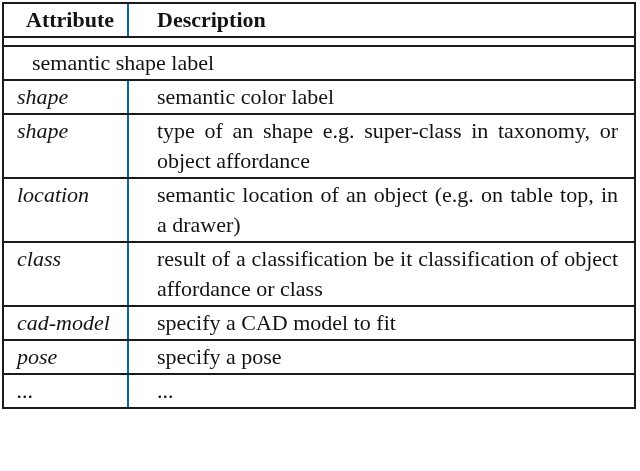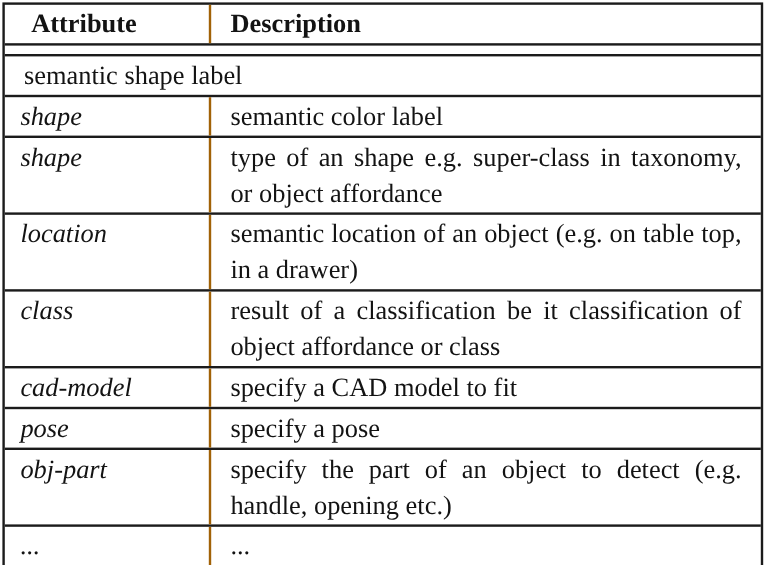--- a/index.html
+++ b/index.html
@@ -41,32 +41,33 @@
   #tbl-body .row:first-child { border-top: none; }
   .cell {
     box-sizing: border-box;
     font-size: 22px;
     line-height: 30px;
     padding-top: 1px;
     padding-bottom: 1px;
   }
   .attr {
     flex: none;
-    width: 172px;
-    border-right: 2px solid #a16207;
+    width: 125px;
+    border-right: 2px solid #0369a1;
     padding-left: 13px;
     padding-right: 6px;
   }
   .row .attr { font-style: italic; }
   .hrow .attr { font-style: normal; padding-left: 22px; }
   .desc {
     flex: 1;
     padding-left: 16px;
     padding-right: 16px;
     text-align: justify;
+    margin-left: 12px;
   }
   .hrow .desc { text-align: left; }
 </style>
 </head>
 <body>
 
 <div class="tbl">
   <div class="hrow">
     <div class="cell attr">Attribute</div>
     <div class="cell desc">Description</div>
@@ -100,23 +101,19 @@
   <div class="row">
     <div class="cell attr">cad-model</div>
     <div class="cell desc">specify a CAD model to fit</div>
   </div>
 
   <div class="row">
     <div class="cell attr">pose</div>
     <div class="cell desc">specify a pose</div>
   </div>
 
-  <div class="row">
-    <div class="cell attr">obj-part</div>
-    <div class="cell desc">specify the part of an object to detect (e.g. handle, opening etc.)</div>
-  </div>
 
   <div class="row">
     <div class="cell attr">...</div>
     <div class="cell desc">...</div>
   </div>
 </div>
 </div>
 
 </body></html>

